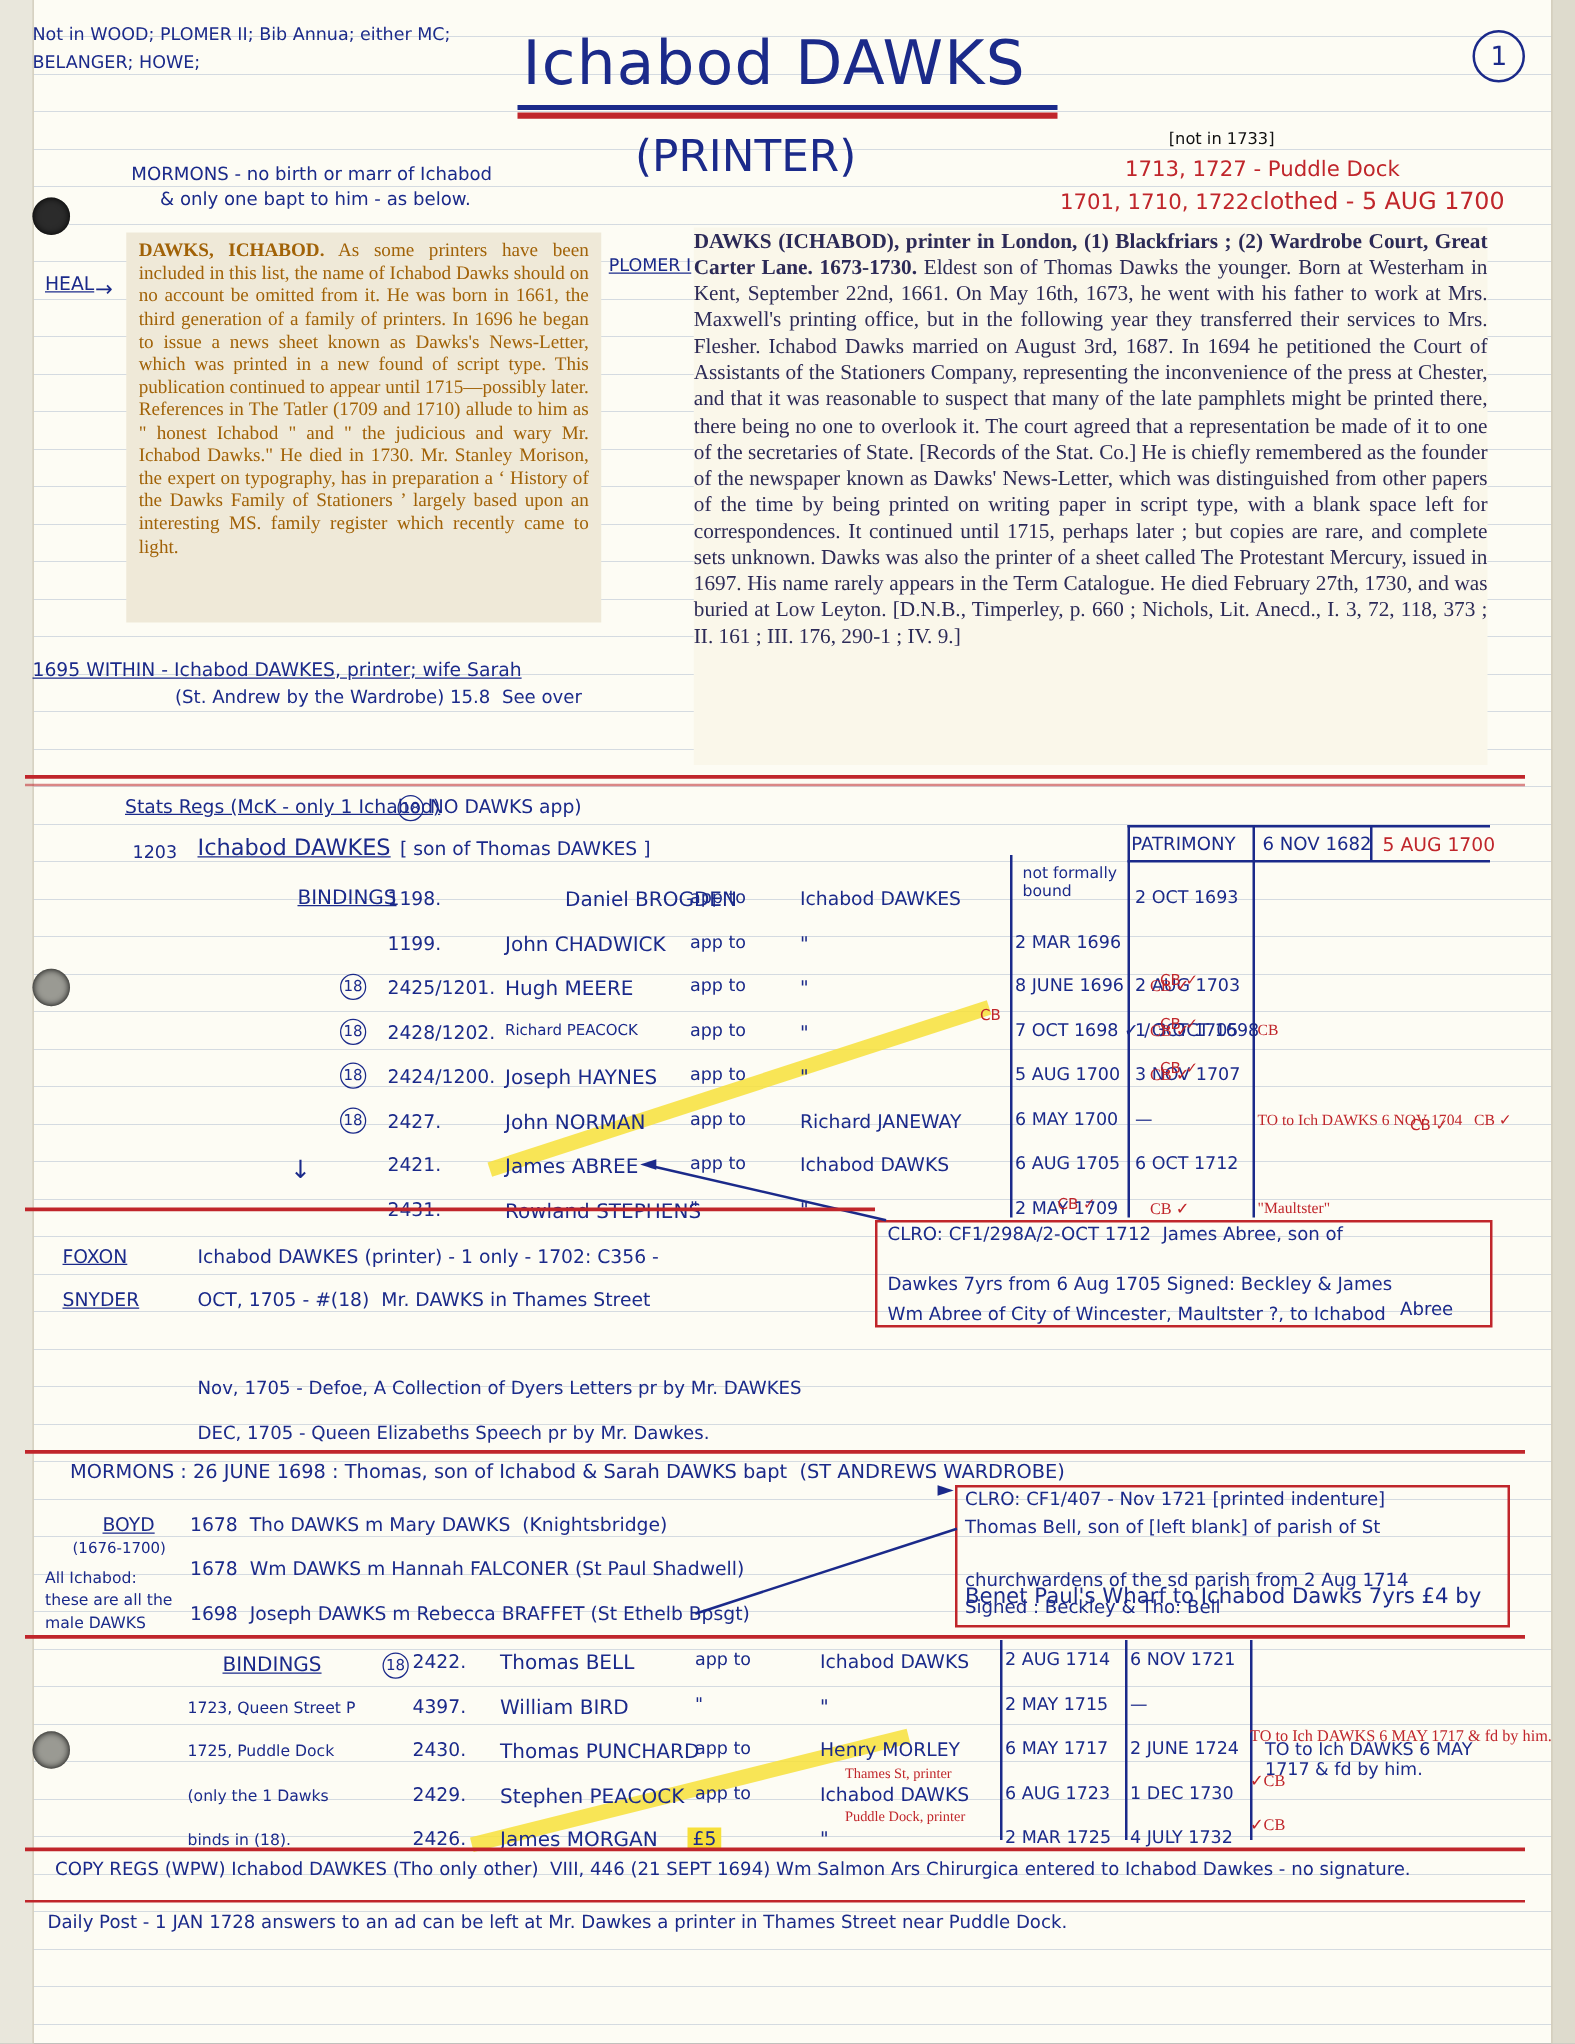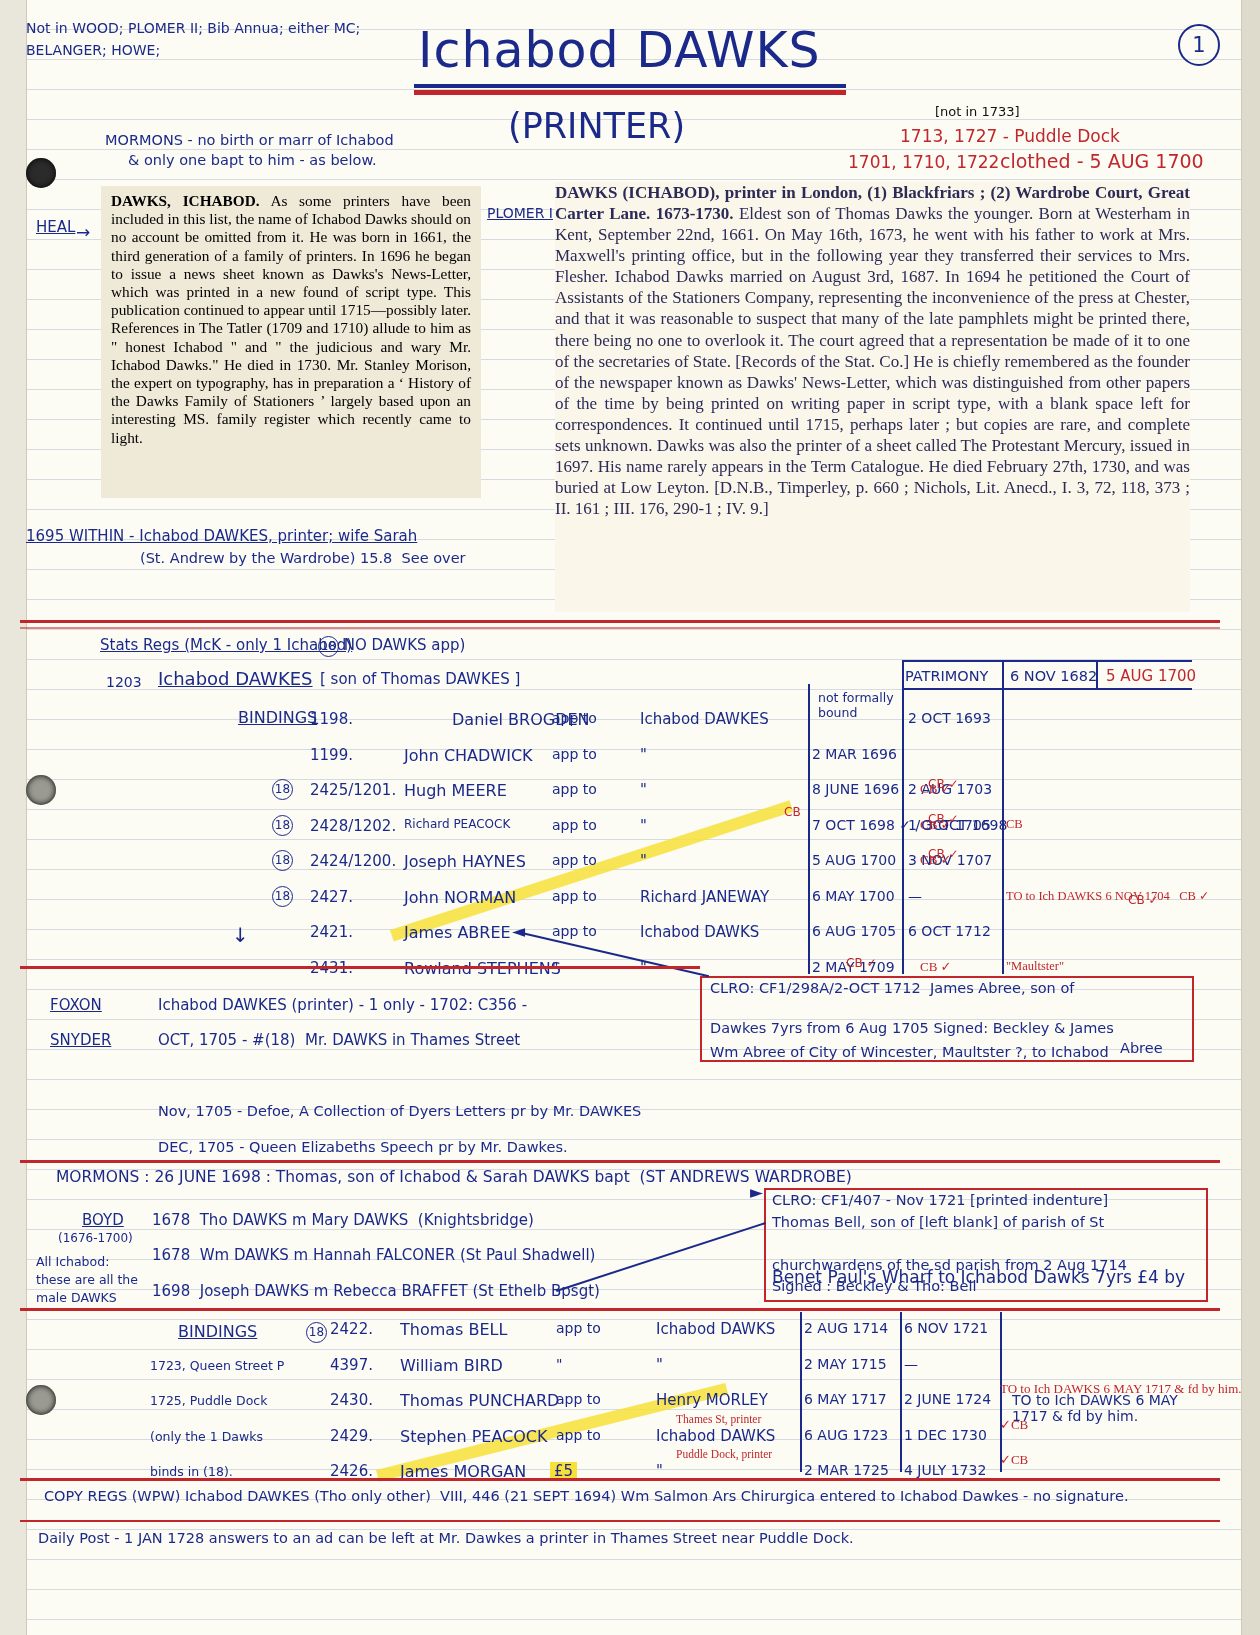--- a/index.html
+++ b/index.html
@@ -34,21 +34,21 @@
   #titlerule1{position:absolute;left:414px;top:84px;width:432px;height:4px;background:#1b2a8a;}
   #titlerule2{position:absolute;left:414px;top:90px;width:432px;height:5px;background:#c0262b;}
   #subtitle{left:508px;top:106px;font-family:"DejaVu Sans",sans-serif;font-size:35px;color:#1b2a8a;}
 
   #pagenum{right:40px;top:24px;position:absolute;width:38px;height:38px;border:2px solid #1b2a8a;border-radius:50%;
     color:#1b2a8a;font-family:"DejaVu Sans",sans-serif;font-size:21px;text-align:center;line-height:38px;}
 
   
   .clip{position:absolute;background:#efe9d8;}
   #clipA{left:101px;top:186px;width:380px;height:312px;padding:6px 10px;box-sizing:border-box;
-     color:#000000;font-size:15.3px;line-height:1.19;text-align:justify;}
+     color:#a16207;font-size:15.3px;line-height:1.19;text-align:justify;}
   #clipB{left:555px;top:182px;width:635px;height:430px;color:#2c2a57;font-size:17px;line-height:1.24;text-align:justify;
      background:#faf7ea;}
   .sc{font-variant:small-caps;}
 
   
   .hr{position:absolute;height:2px;}
   .hrred{background:#c0262b;}
   .hrblue{background:#1b2a8a;}
 
   

